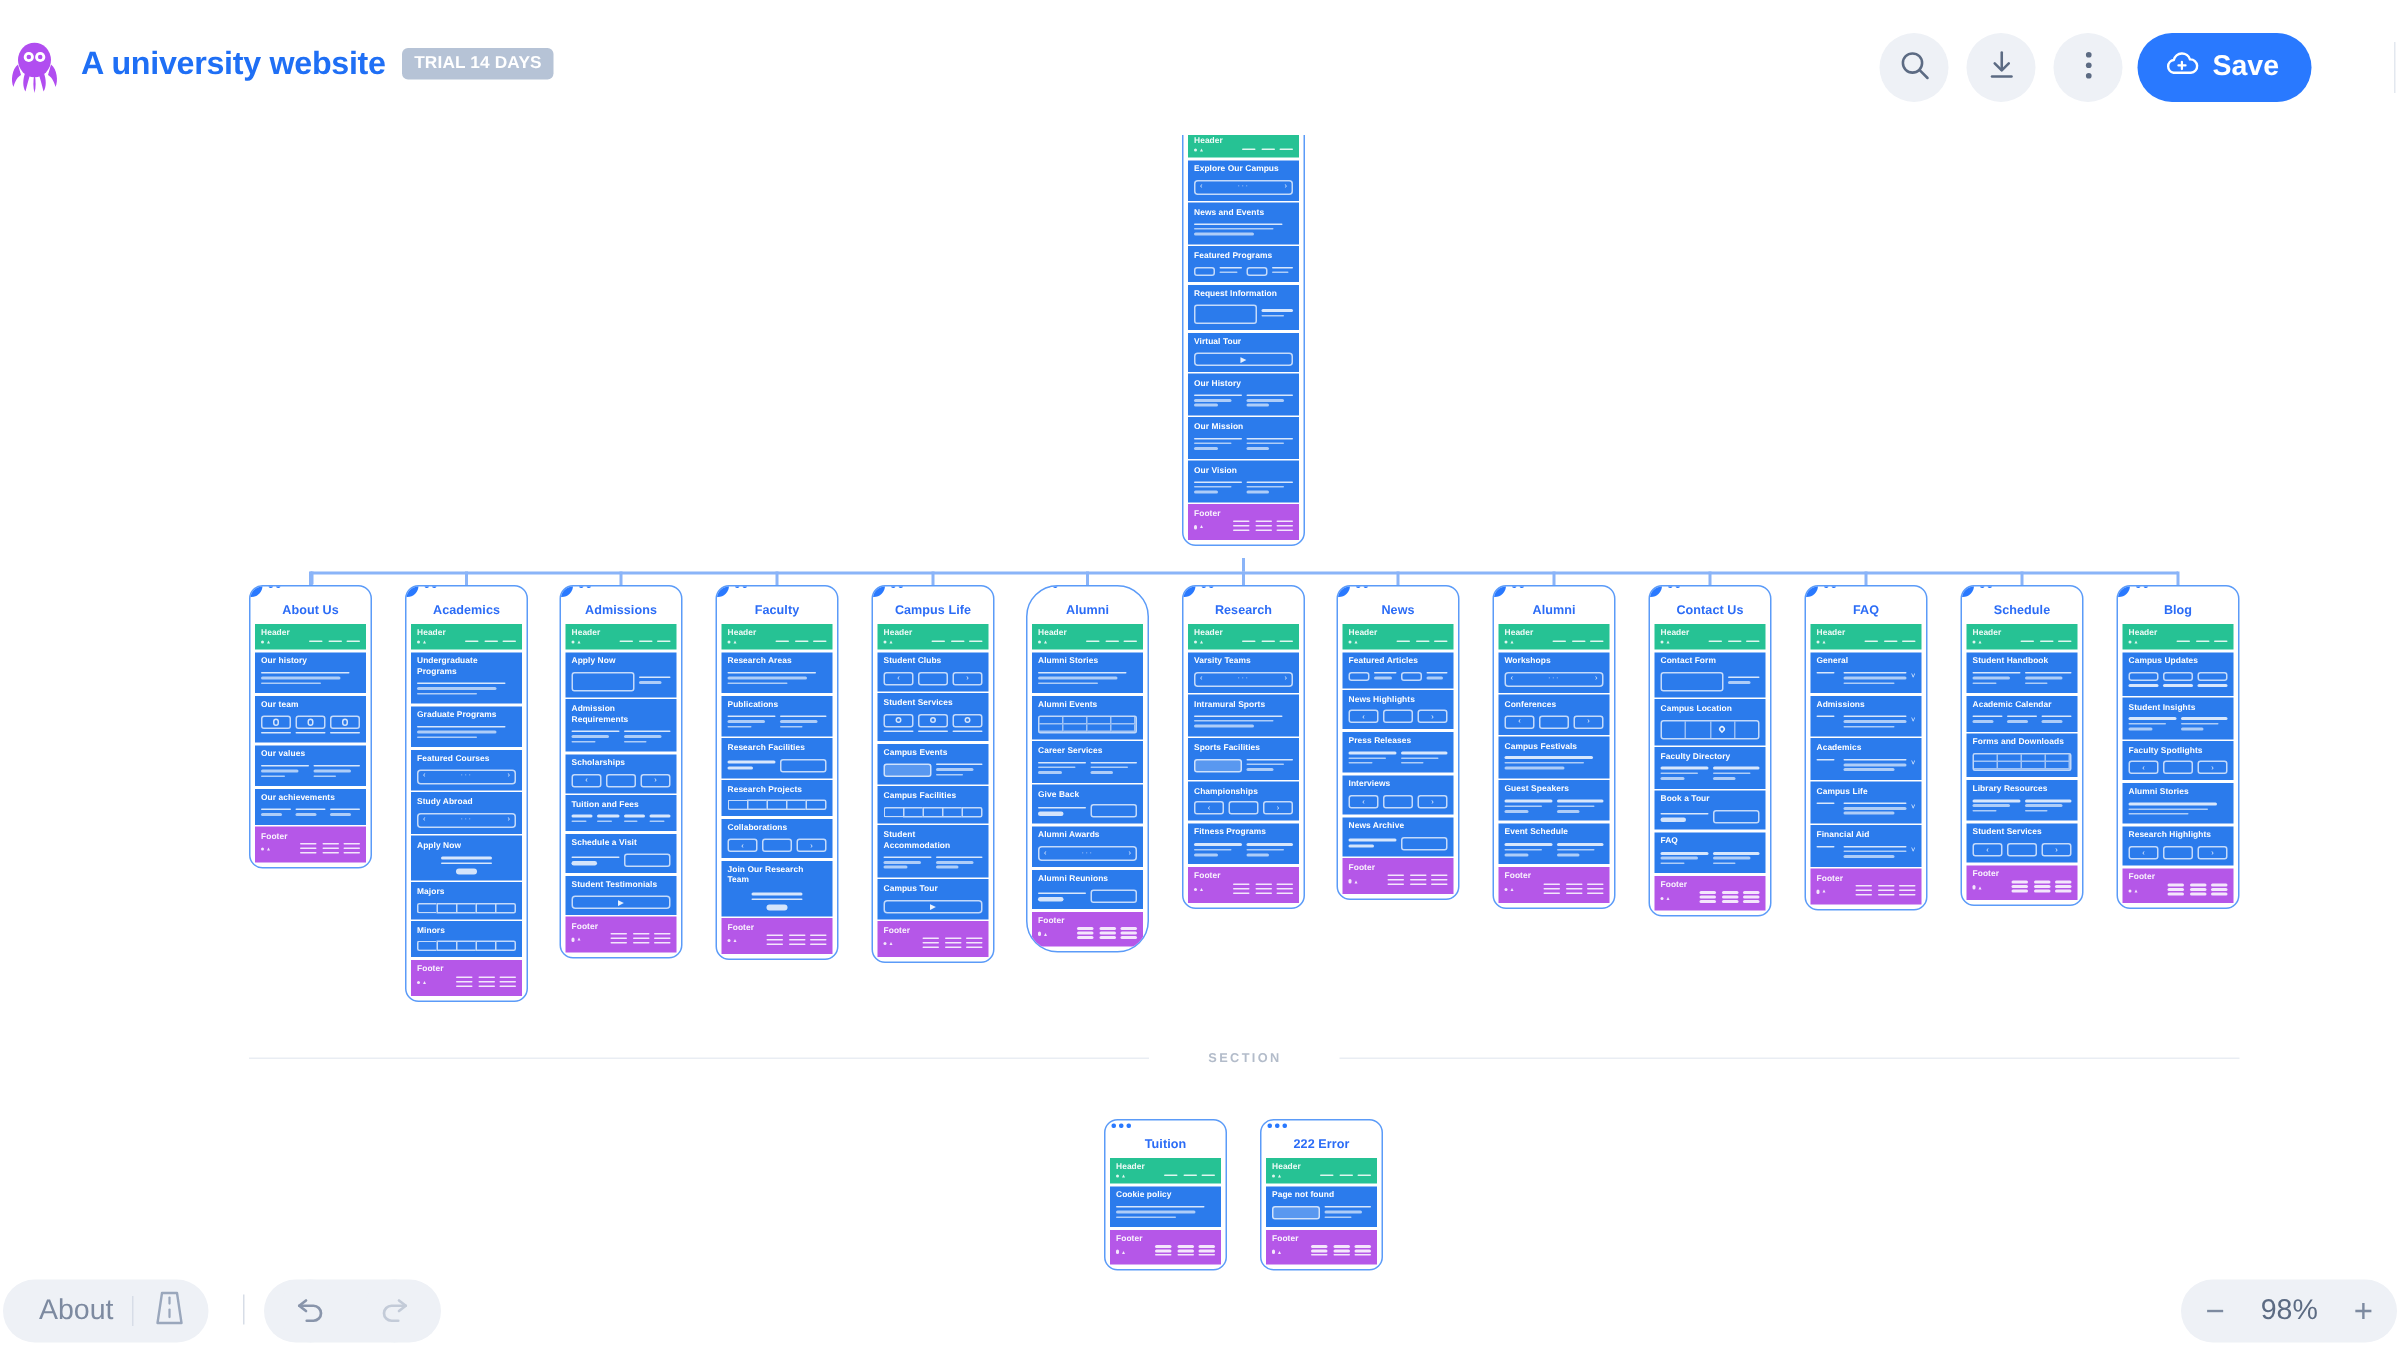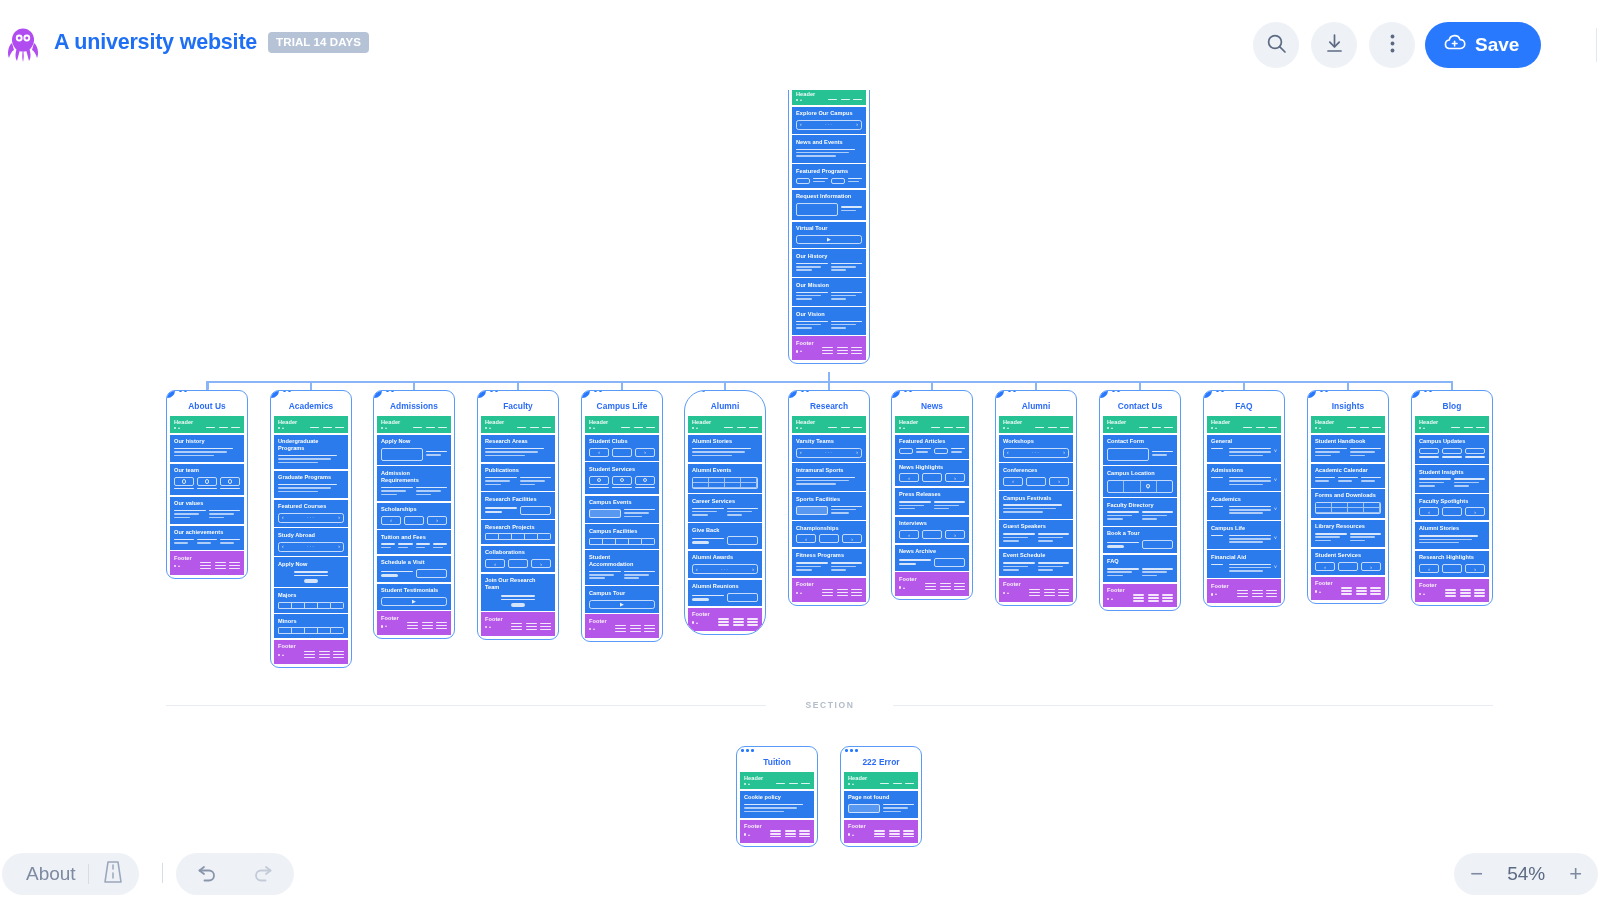--- a/index.html
+++ b/index.html
@@ -1642,21 +1642,21 @@
         </div>
       </div>
       <div class="node" style="left: 1307px; top: 390px; width: 82px;">
         <span class="node-badge">
           <i></i>
         </span>
         <span class="node-dots">
           <span></span>
           <span></span>
         </span>
-        <div class="node-title">Insights</div>
+        <div class="node-title">Schedule</div>
         <div class="sec sec-head">
           <div style="display:flex;align-items:center">
             <div class="sec-label" style="margin:0">Header</div>
           </div>
           <div class="hdr-line">
             <span class="hdr-dots">
               <i></i>
               <i class="tri"></i>
             </span>
             <span class="hdr-nav">
@@ -2019,16 +2019,16 @@
         <svg width="24" height="24" viewBox="0 0 24 24" fill="none">
           <path d="M15 7 L19.5 10.5 L15 14" stroke="#c3cbd8" stroke-width="1.8" stroke-linecap="round" stroke-linejoin="round"></path>
           <path d="M19.5 10.5 H10 a5 5 0 0 0 0 10 H14.5" stroke="#c3cbd8" stroke-width="1.8" stroke-linecap="round" fill="none"></path>
         </svg>
       </span>
     </span>
   </div>
 
   <div id="zoom-group">
     <span class="zbtn">−</span>
-    <span id="zoom-value">54%</span>
+    <span id="zoom-value">98%</span>
     <span class="zbtn">+</span>
   </div>
 </div>
 
 </body></html>

